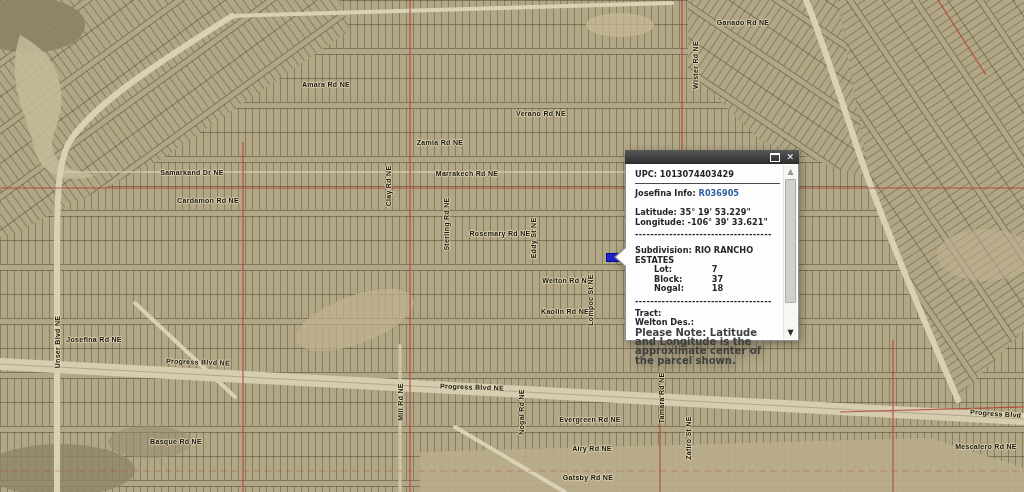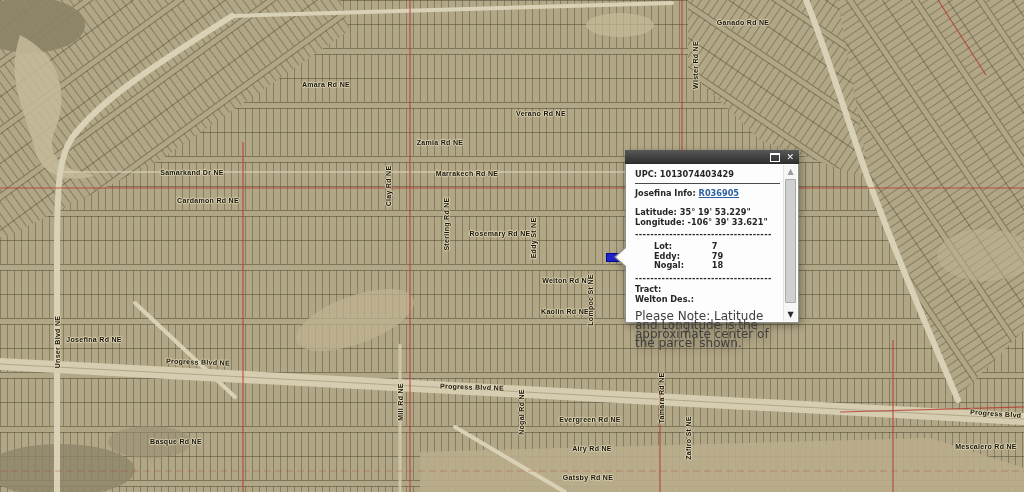--- a/index.html
+++ b/index.html
@@ -13,29 +13,29 @@
     text-shadow:-1px 0 1px rgba(228,219,188,.95),1px 0 1px rgba(228,219,188,.95),
                  0 -1px 1px rgba(228,219,188,.95),0 1px 1px rgba(228,219,188,.95);
   }
   .parcel{position:absolute;z-index:4;border:1px solid #000a8c;box-sizing:border-box;}
   
   .popup{position:absolute;left:625px;top:150px;width:174px;z-index:10;
          font-family:"DejaVu Sans",sans-serif;filter:drop-shadow(2px 3px 4px rgba(0,0,0,.35));}
   .titlebar{height:14px;background:linear-gradient(#585858,#2c2c2c);display:flex;justify-content:flex-end;align-items:center;gap:6px;padding:0 5px;}
   .maxicon{width:8px;height:6px;border:1px solid #fff;border-top-width:2px;display:inline-block;cursor:pointer;}
   .closeicon{color:#fff;font-size:9px;font-weight:bold;line-height:1;cursor:pointer;}
-  .pbody{position:relative;background:#fdfdfd;border:1px solid #8f8f8f;border-top:none;height:159px;box-sizing:border-box;}
+  .pbody{position:relative;background:#fdfdfd;border:1px solid #8f8f8f;border-top:none;height:177px;box-sizing:border-box;}
   .content{position:absolute;left:9px;top:6px;right:18px;font-size:8.2px;font-weight:bold;color:#262626;line-height:9.6px;}
   .rule{border:none;border-top:1px solid #4a4a4a;margin:3px 0 5px;}
   .acct{margin-bottom:10px;}
-  .link{color:#2d5f9e;text-decoration:underline;cursor:pointer;}
+  .link{color:#2d5f9e;cursor:pointer;}
   .gap-top{margin-top:6px;}
   .dashes{letter-spacing:.4px;overflow:hidden;white-space:nowrap;margin:3px 0 2px;}
   .kv .k{display:inline-block;width:55px;padding-left:19px;}
-  .note{font-weight:normal;font-size:12px;color:#3f3f3f;margin-top:7px;line-height:9.3px;}
+  .note{font-weight:bold;font-size:10px;color:#3f3f3f;line-height:9.3px;}
   
   .scrollbar{position:absolute;top:1px;right:1px;bottom:1px;width:13px;background:#f6f6f4;border-left:1px solid #e3e3e0;}
   .sb-up{position:absolute;top:2px;left:0;right:0;text-align:center;font-size:8px;color:#9a9a9a;cursor:pointer;}
   .sb-thumb{position:absolute;top:14px;left:1px;right:1px;height:122px;background:#d0d0ce;border:1px solid #ababab;border-radius:1px;cursor:pointer;}
   .sb-down{position:absolute;bottom:2px;left:0;right:0;text-align:center;font-size:8px;color:#2b2b2b;cursor:pointer;}
   
   .callout-border{position:absolute;left:-11px;top:97px;width:0;height:0;
     border-top:10px solid transparent;border-bottom:10px solid transparent;border-right:11px solid #8f8f8f;}
   .callout{position:absolute;left:-9px;top:98px;width:0;height:0;
     border-top:9px solid transparent;border-bottom:9px solid transparent;border-right:10px solid #fdfdfd;}
@@ -154,27 +154,31 @@
       <div class="content">
         <div>UPC: 1013074403429</div>
         <hr class="rule">
         <div class="acct">
           <span>Josefina Info:</span>
           <a class="link">R036905</a>
         </div>
         <div>Latitude: 35° 19' 53.229"</div>
         <div>Longitude: -106° 39' 33.621"</div>
         <div class="dashes gap-top">------------------------------------</div>
+        <div class="gap-top">
+          <span>Subdivision:</span>
+          <span>RIO RANCHO ESTATES</span>
+        </div>
         <div class="kv">
           <span class="k">Lot:</span>
           <span>7</span>
         </div>
         <div class="kv">
-          <span class="k">Eddy:</span>
-          <span>79</span>
+          <span class="k">Block:</span>
+          <span>37</span>
         </div>
         <div class="kv">
           <span class="k">Nogal:</span>
           <span>18</span>
         </div>
         <div class="dashes">------------------------------------</div>
         <div>Tract:</div>
         <div>Welton Des.:</div>
         <div class="note">Please Note: Latitude and Longitude is the approximate center of the parcel shown.</div>
       </div>

